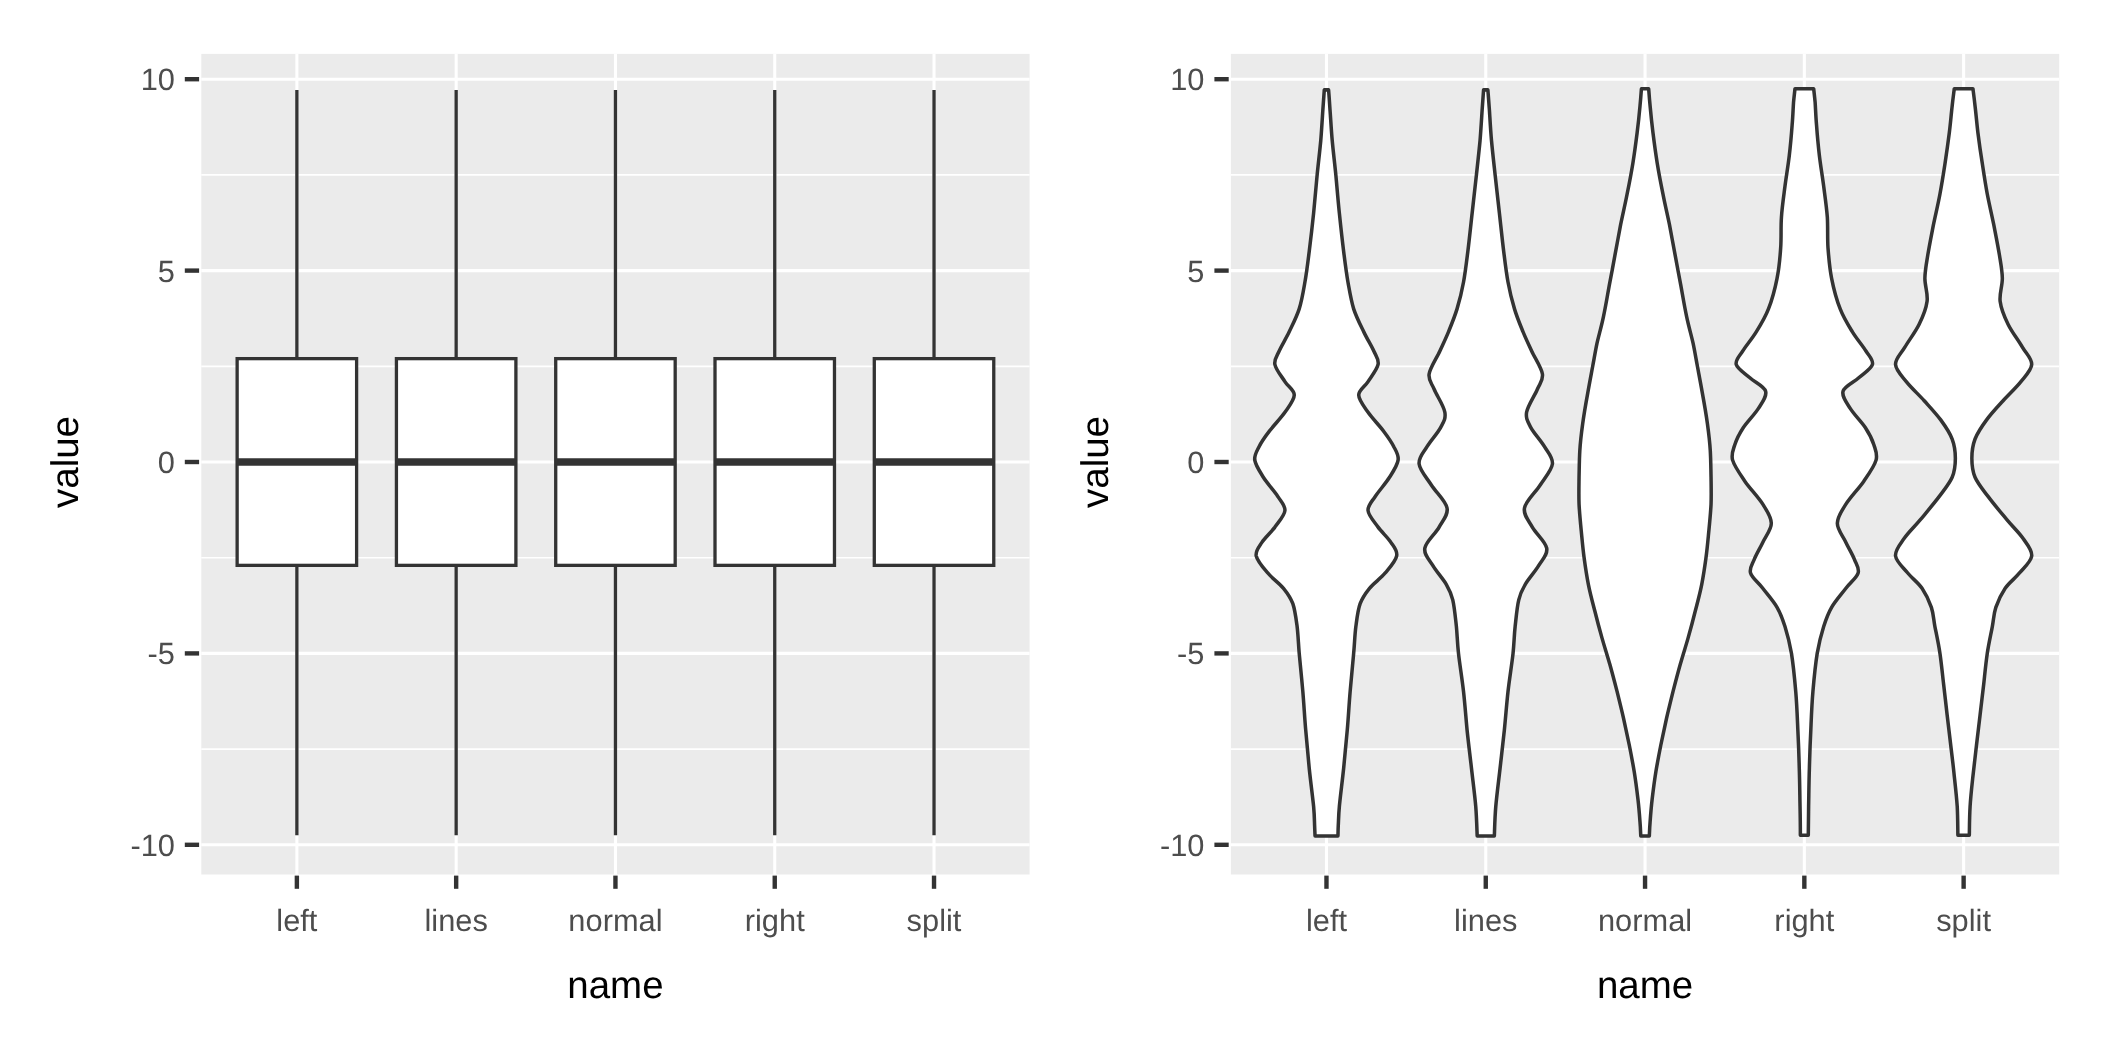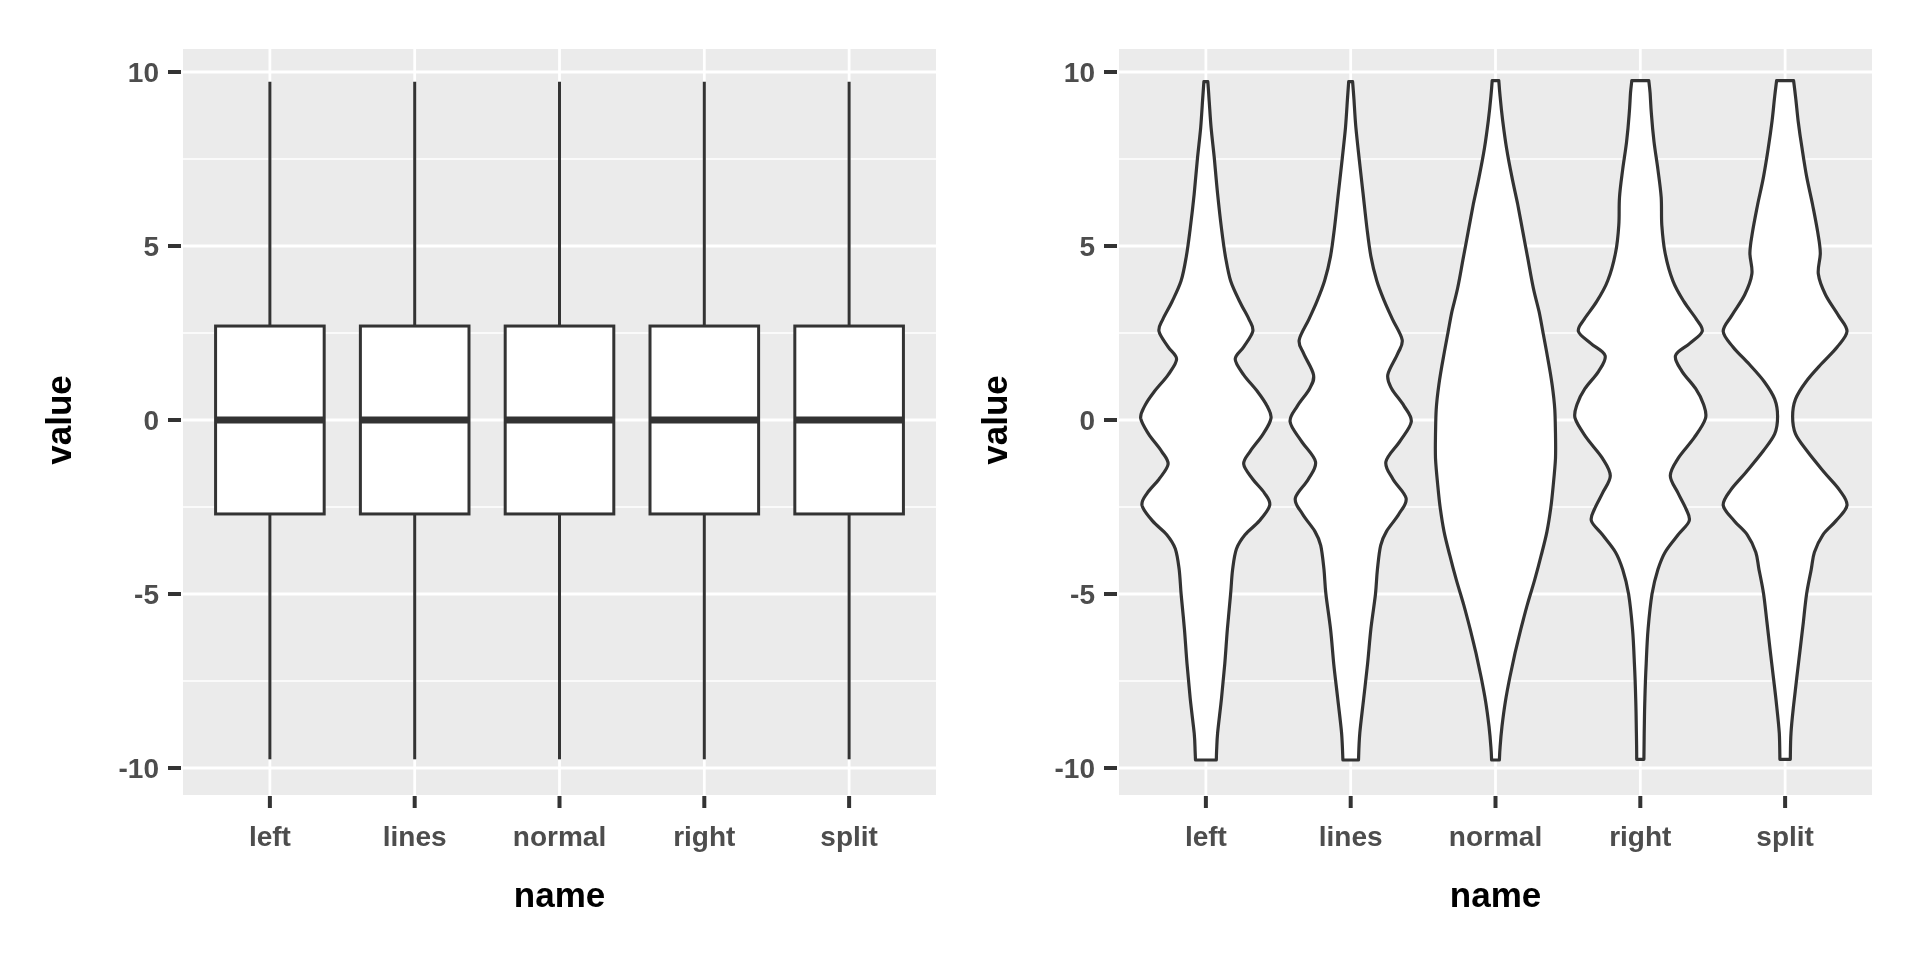--- a/index.html
+++ b/index.html
@@ -1,17 +1,17 @@
 <!DOCTYPE html>
 <html><head>
 <meta charset="utf-8">
 <style>
   html,body{margin:0;padding:0;background:#fff;}
   .figure{position:relative;width:1920px;height:960px;background:#0ea5e9;overflow:hidden;
-          font-family:"Liberation Sans","DejaVu Sans",sans-serif;font-weight:bold;}
+          font-family:"Liberation Sans","DejaVu Sans",sans-serif;}
   svg{position:absolute;left:0;top:0;}
   svg text{font-family:"Liberation Sans","DejaVu Sans",sans-serif;}
 </style>
 </head>
 <body>
 
 <div class="figure">
   <svg id="chart-svg" width="1920" height="960" viewBox="0 0 1920 960">
       <rect x="0" y="0" width="1920" height="960" fill="#FFFFFF"></rect>
       <rect x="183" y="49" width="753" height="746" fill="#EBEBEB"></rect>

